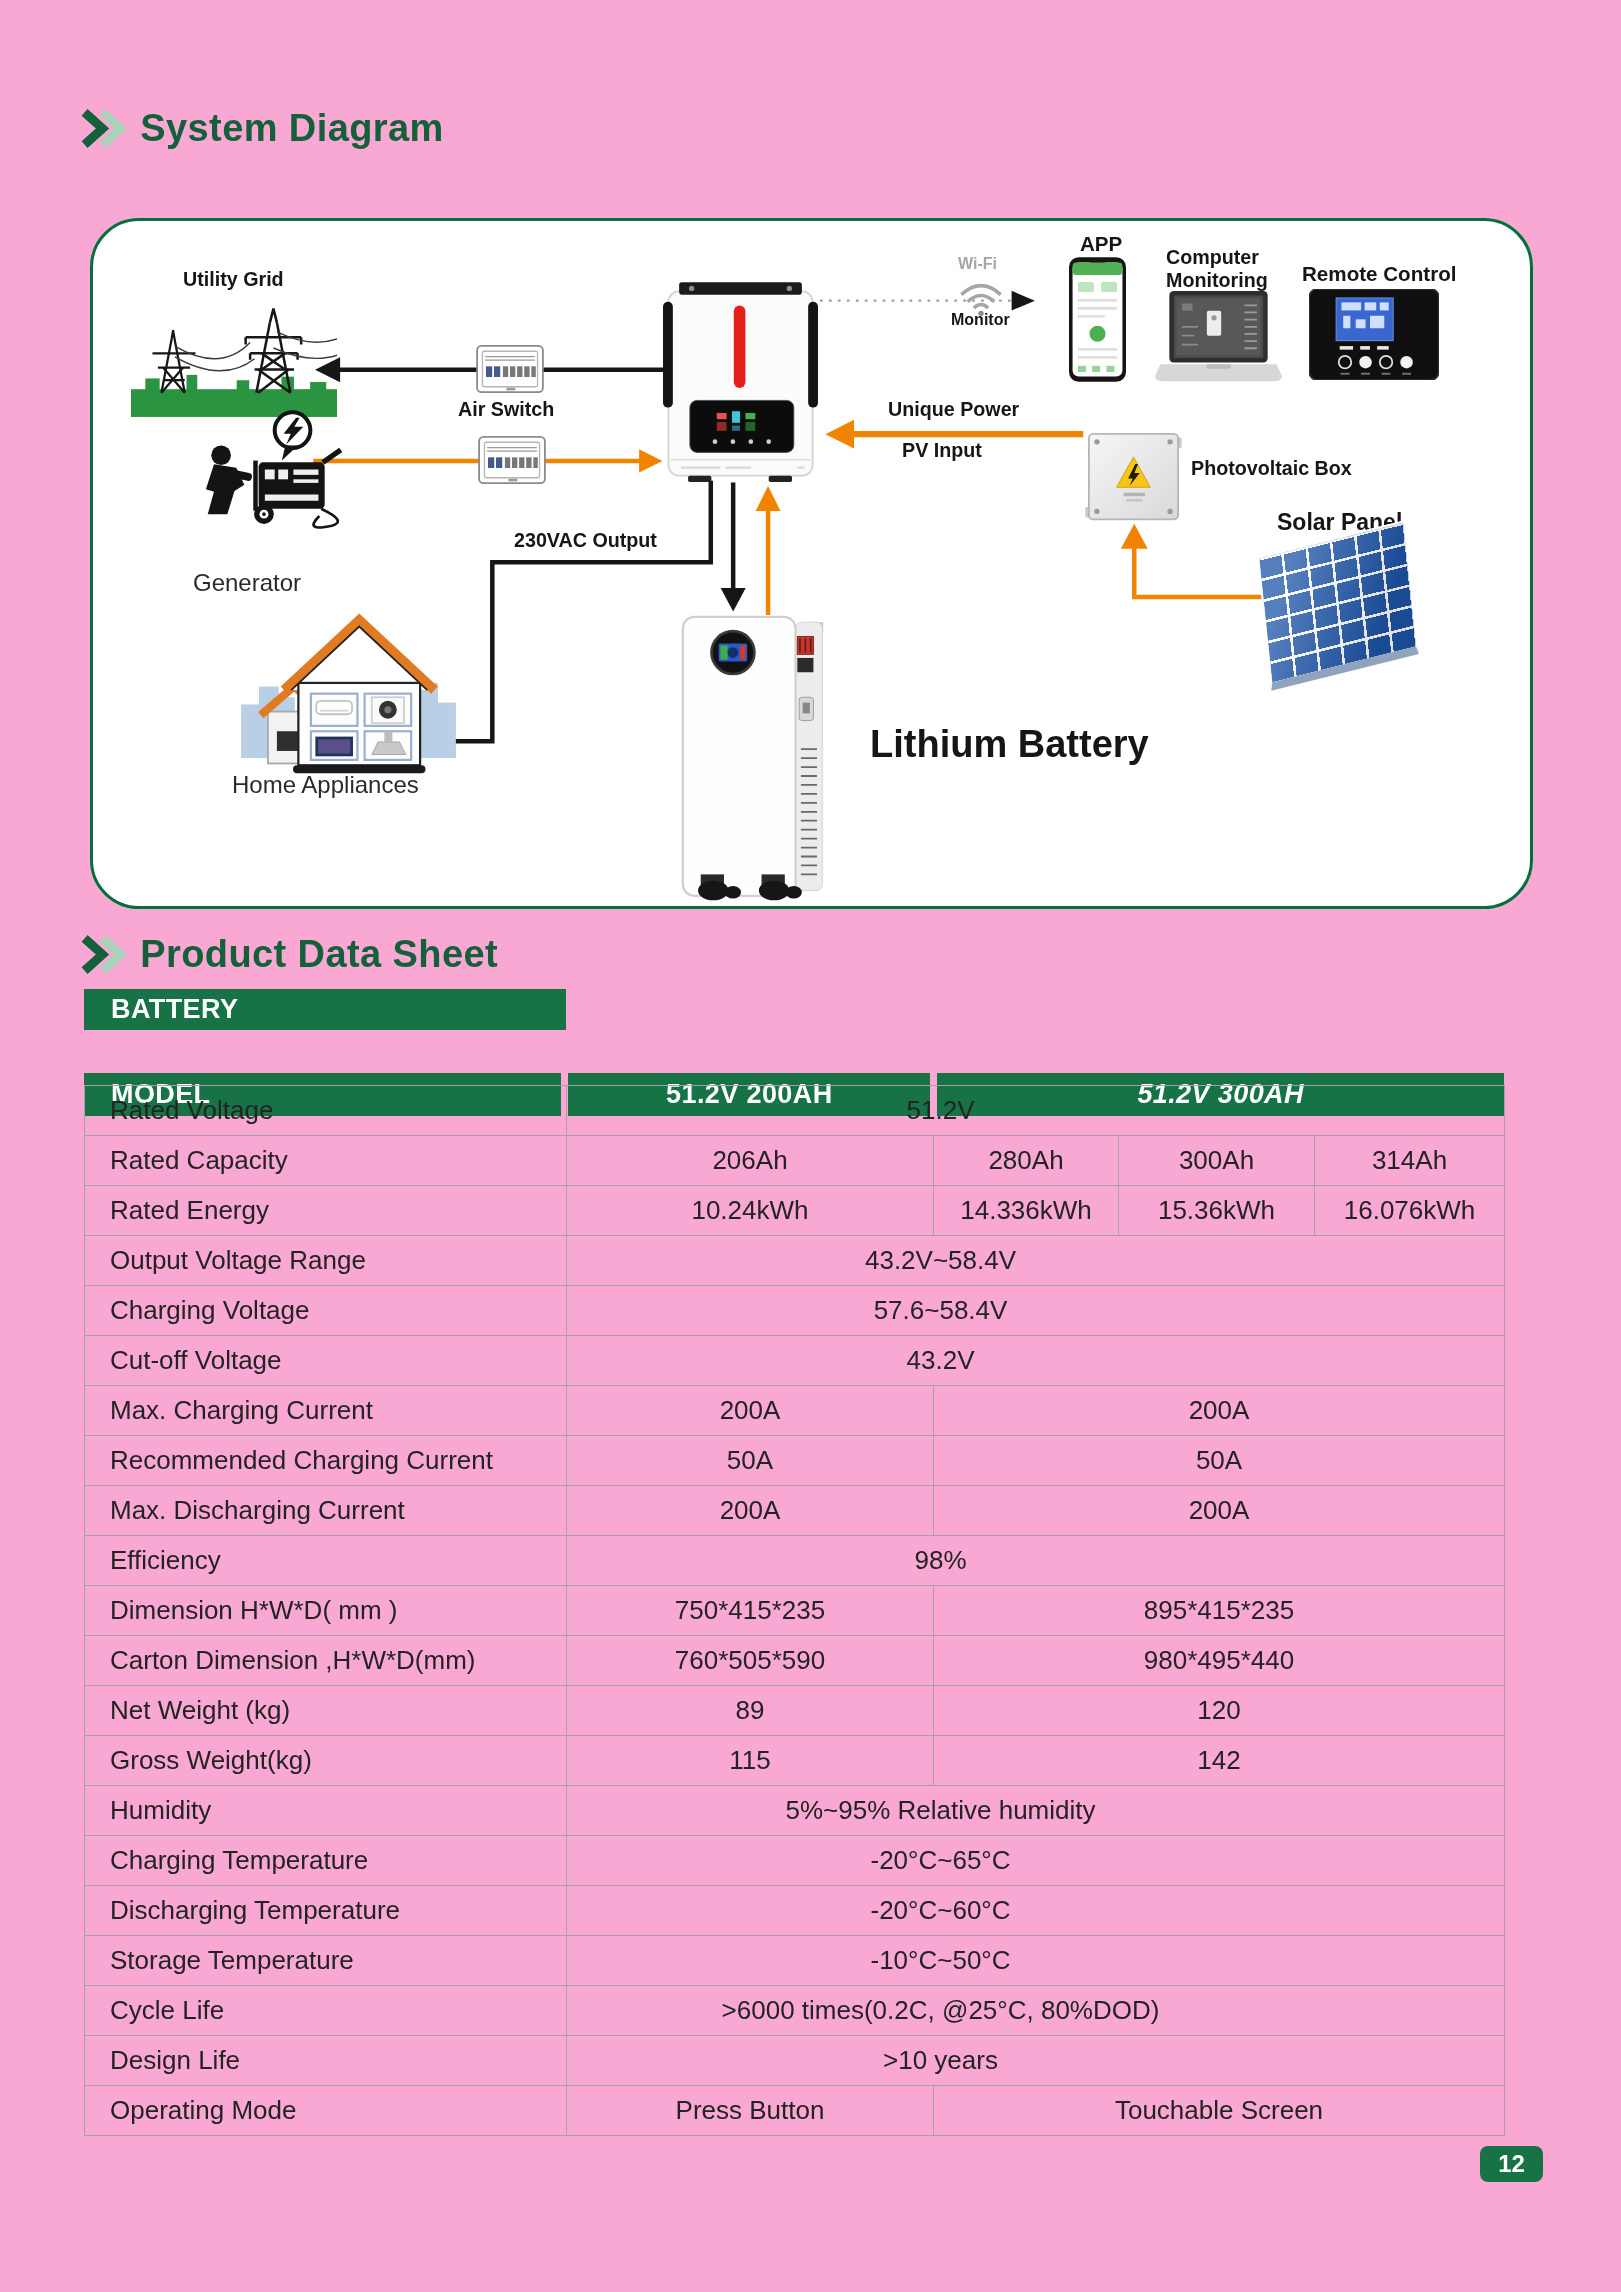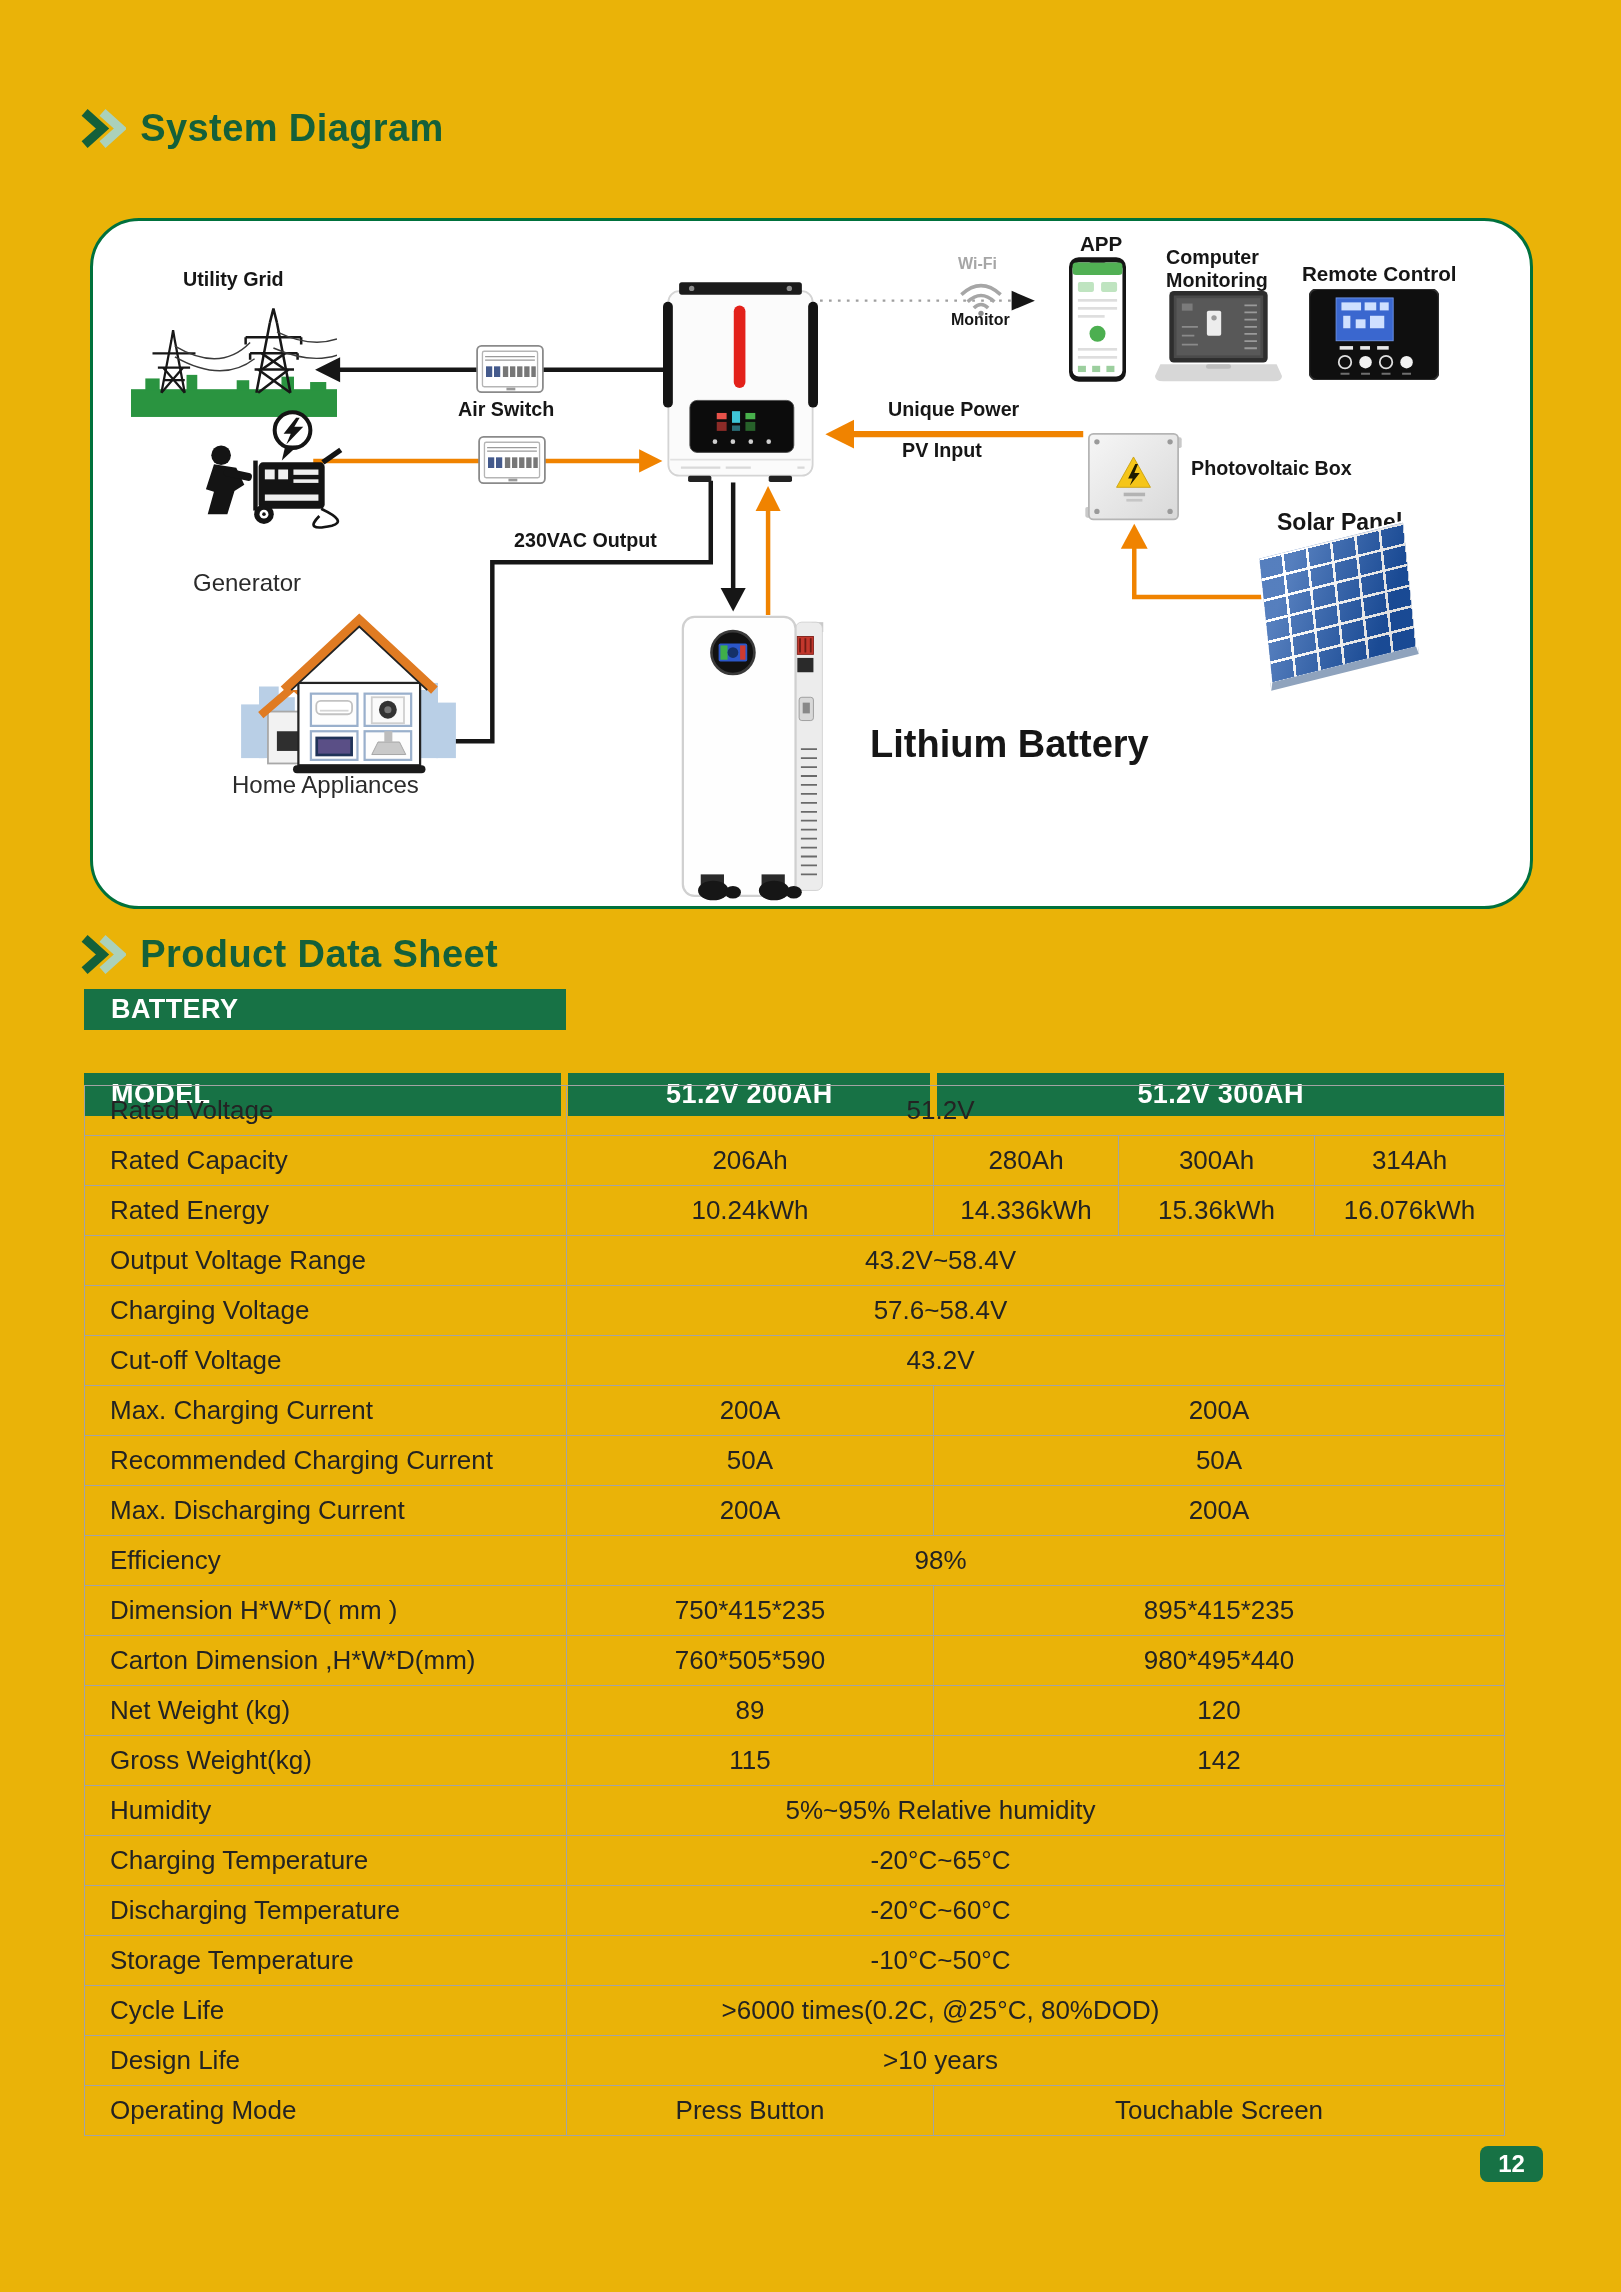--- a/index.html
+++ b/index.html
@@ -1,16 +1,16 @@
 <!DOCTYPE html>
 <html style="font-size:14.3px"><head>
 <meta charset="utf-8">
 <style>
   html,body{margin:0;padding:0;background:#ffffff;}
-  .page{position:relative;width:1621px;height:2293px;background:#eab308;overflow:hidden;
+  .page{position:relative;width:1621px;height:2293px;background:#f9a8d4;overflow:hidden;
         font-family:"Liberation Sans", sans-serif;color:#1c1c1c;}
   
   .sec-head{position:absolute;display:flex;align-items:center;gap:14.3px;}
   .sec-head .t{font-size:38px;font-weight:bold;color:#14603a;letter-spacing:0.4px;}
   
   .diagram{position:absolute;left:90px;top:218px;width:1437px;height:685px;
            border:3.6px solid #00713c;border-radius:49px;background:#fff;}
   .wires{position:absolute;inset:0;width:100%;height:100%;}
   .comp{position:absolute;}
   .dl{position:absolute;font-weight:bold;font-size:19.7px;color:#161616;white-space:nowrap;}
@@ -30,21 +30,21 @@
         repeating-linear-gradient(0deg, transparent 0 18px, #ffffff 18px 20.6px);}
   
   .battery-bar{position:absolute;left:84px;top:989px;width:482px;height:41px;background:#177245;
                color:#fff;font-weight:bold;font-size:27px;line-height:41px;padding-left:27px;
                box-sizing:border-box;letter-spacing:0.4px;}
   .model-row{position:absolute;left:84px;top:1073px;width:1420px;height:43px;display:flex;gap:7px;}
   .model-row .mh{background:#177245;color:#fff;font-weight:bold;font-size:27px;line-height:43px;
                  text-align:center;letter-spacing:0.4px;}
   .model-row .m1{width:480px;text-align:left;padding-left:27px;box-sizing:border-box;}
   .model-row .m2{width:364px;}
-  .model-row .m3{width:570px;}
+  .model-row .m3{width:570px;font-style:italic;}
   table.spec{position:absolute;left:84px;top:1085px;width:1420px;border-collapse:collapse;
              table-layout:fixed;font-size:26px;color:#232323;}
   table.spec td{border:0.9px solid #a3a3a3;height:49px;padding:0;vertical-align:middle;}
   table.spec td.lbl{text-align:left;padding-left:25px;}
   table.spec td.v{text-align:center;}
   table.spec td.full{text-align:center;padding-right:190px;}
   .page-num{position:absolute;left:1480px;top:2146px;width:63px;height:36px;background:#177245;
             border-radius:8px;color:#fff;font-weight:bold;font-size:24px;display:flex;
             align-items:center;justify-content:center;}
 </style>

